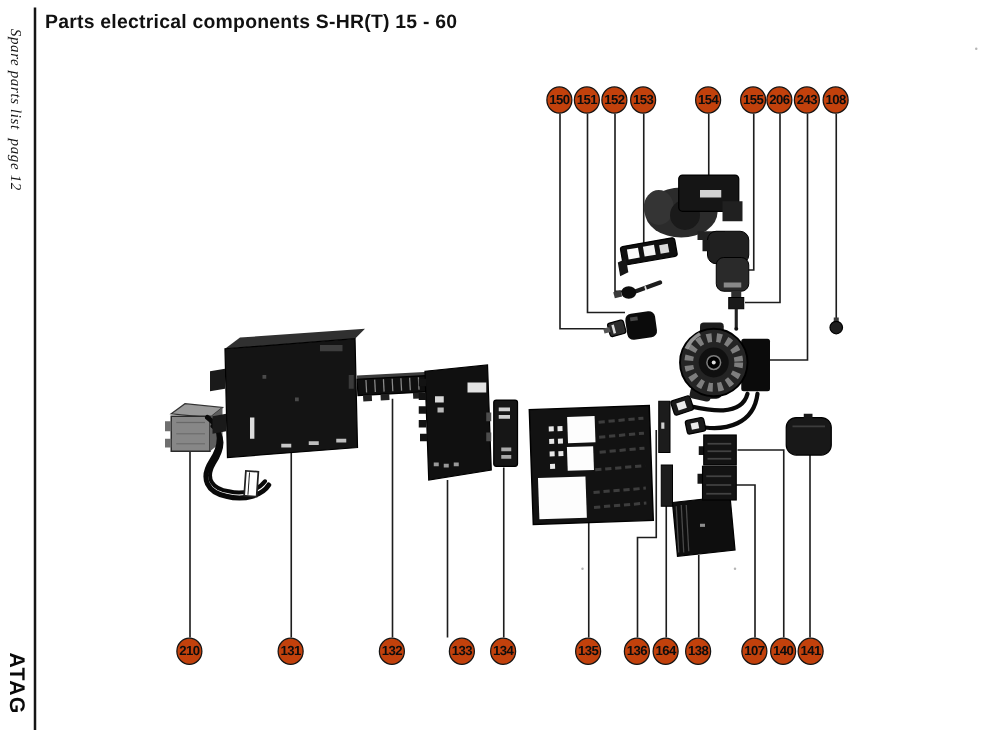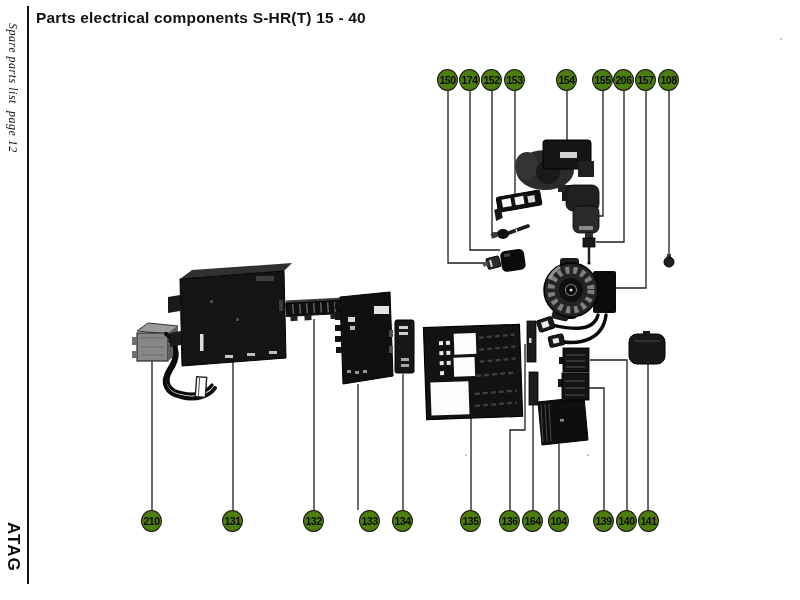--- a/index.html
+++ b/index.html
@@ -21,30 +21,30 @@
     font-size:12px;letter-spacing:.5px;white-space:pre;color:#161616;
   }
   .brand{
     position:absolute;left:3px;top:522px;
     writing-mode:vertical-rl;
     font-size:17px;font-weight:800;letter-spacing:1px;color:#0a0a0a;
   }
   svg.diagram{position:absolute;left:0;top:0;}
   .callout{
     position:absolute;width:21px;height:22px;box-sizing:border-box;
-    border:1.6px solid #141414;border-radius:50%;background:#4d7c0f;
+    border:1.6px solid #141414;border-radius:50%;background:#c2410c;
     display:flex;align-items:center;justify-content:center;
     font-size:10.5px;font-weight:700;letter-spacing:-.5px;color:#0d0d0d;
     z-index:3;
   }
 </style>
 </head>
 <body>
 
-<div class="page-title">Parts electrical components S-HR(T) 15 - 40</div>
+<div class="page-title">Parts electrical components S-HR(T) 15 - 60</div>
 <div class="sidebar-rule"></div>
 <div class="sidebar-text">Spare parts list  page 12</div>
 <div class="brand">ATAG</div>
 
 <svg class="diagram" width="800" height="600" viewBox="0 0 800 600">
 
   <g stroke="#1d1d1d" stroke-width="1.3" fill="none">
     <path d="M448,91 L448,263 L487,263"></path>
     <path d="M470,91 L470,250 L500,250"></path>
     <path d="M492,91 L492,233 L499,233"></path>
@@ -294,39 +294,39 @@
     <circle cx="781" cy="39" r="1"></circle>
     <circle cx="466" cy="455" r="1"></circle>
     <circle cx="588" cy="455" r="1"></circle>
   </g>
 </svg>
 
 <div class="callout" style="left:437px;top:69px">
     <span>150</span>
   </div>
 <div class="callout" style="left:459px;top:69px">
-    <span>174</span>
+    <span>151</span>
   </div>
 <div class="callout" style="left:481px;top:69px">
     <span>152</span>
   </div>
 <div class="callout" style="left:504px;top:69px">
     <span>153</span>
   </div>
 <div class="callout" style="left:556px;top:69px">
     <span>154</span>
   </div>
 <div class="callout" style="left:592px;top:69px">
     <span>155</span>
   </div>
 <div class="callout" style="left:613px;top:69px">
     <span>206</span>
   </div>
 <div class="callout" style="left:635px;top:69px">
-    <span>157</span>
+    <span>243</span>
   </div>
 <div class="callout" style="left:658px;top:69px">
     <span>108</span>
   </div>
 
 <div class="callout" style="left:141px;top:510px">
     <span>210</span>
   </div>
 <div class="callout" style="left:222px;top:510px">
     <span>131</span>
@@ -343,23 +343,23 @@
 <div class="callout" style="left:460px;top:510px">
     <span>135</span>
   </div>
 <div class="callout" style="left:499px;top:510px">
     <span>136</span>
   </div>
 <div class="callout" style="left:522px;top:510px">
     <span>164</span>
   </div>
 <div class="callout" style="left:548px;top:510px">
-    <span>104</span>
+    <span>138</span>
   </div>
 <div class="callout" style="left:593px;top:510px">
-    <span>139</span>
+    <span>107</span>
   </div>
 <div class="callout" style="left:616px;top:510px">
     <span>140</span>
   </div>
 <div class="callout" style="left:638px;top:510px">
     <span>141</span>
   </div>
 
 </body></html>

